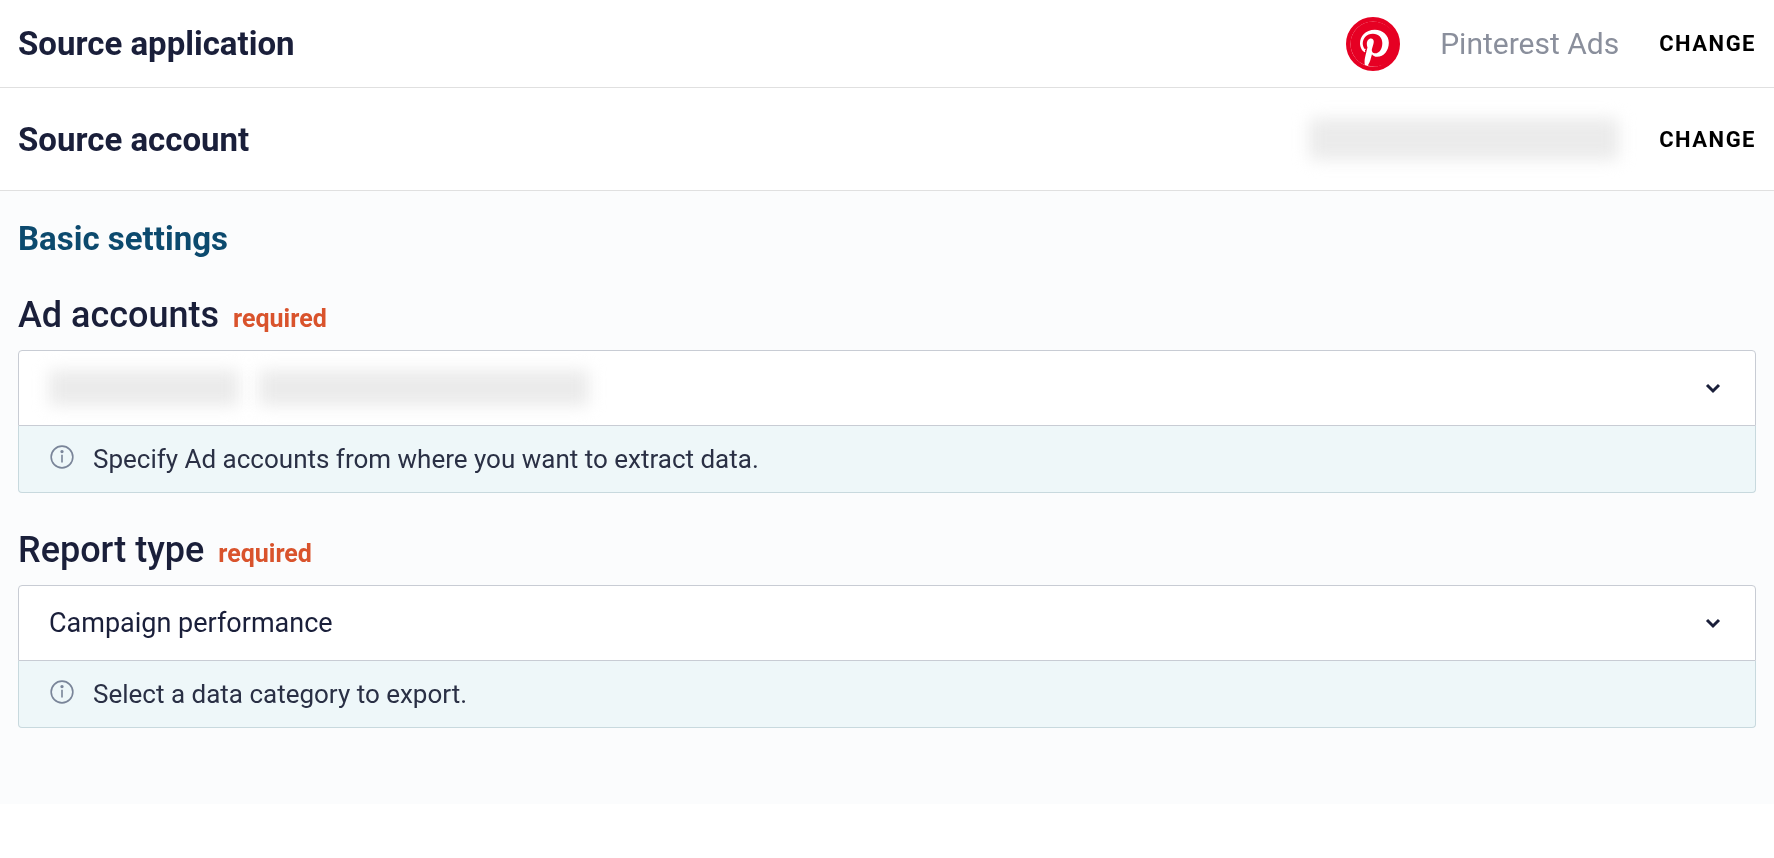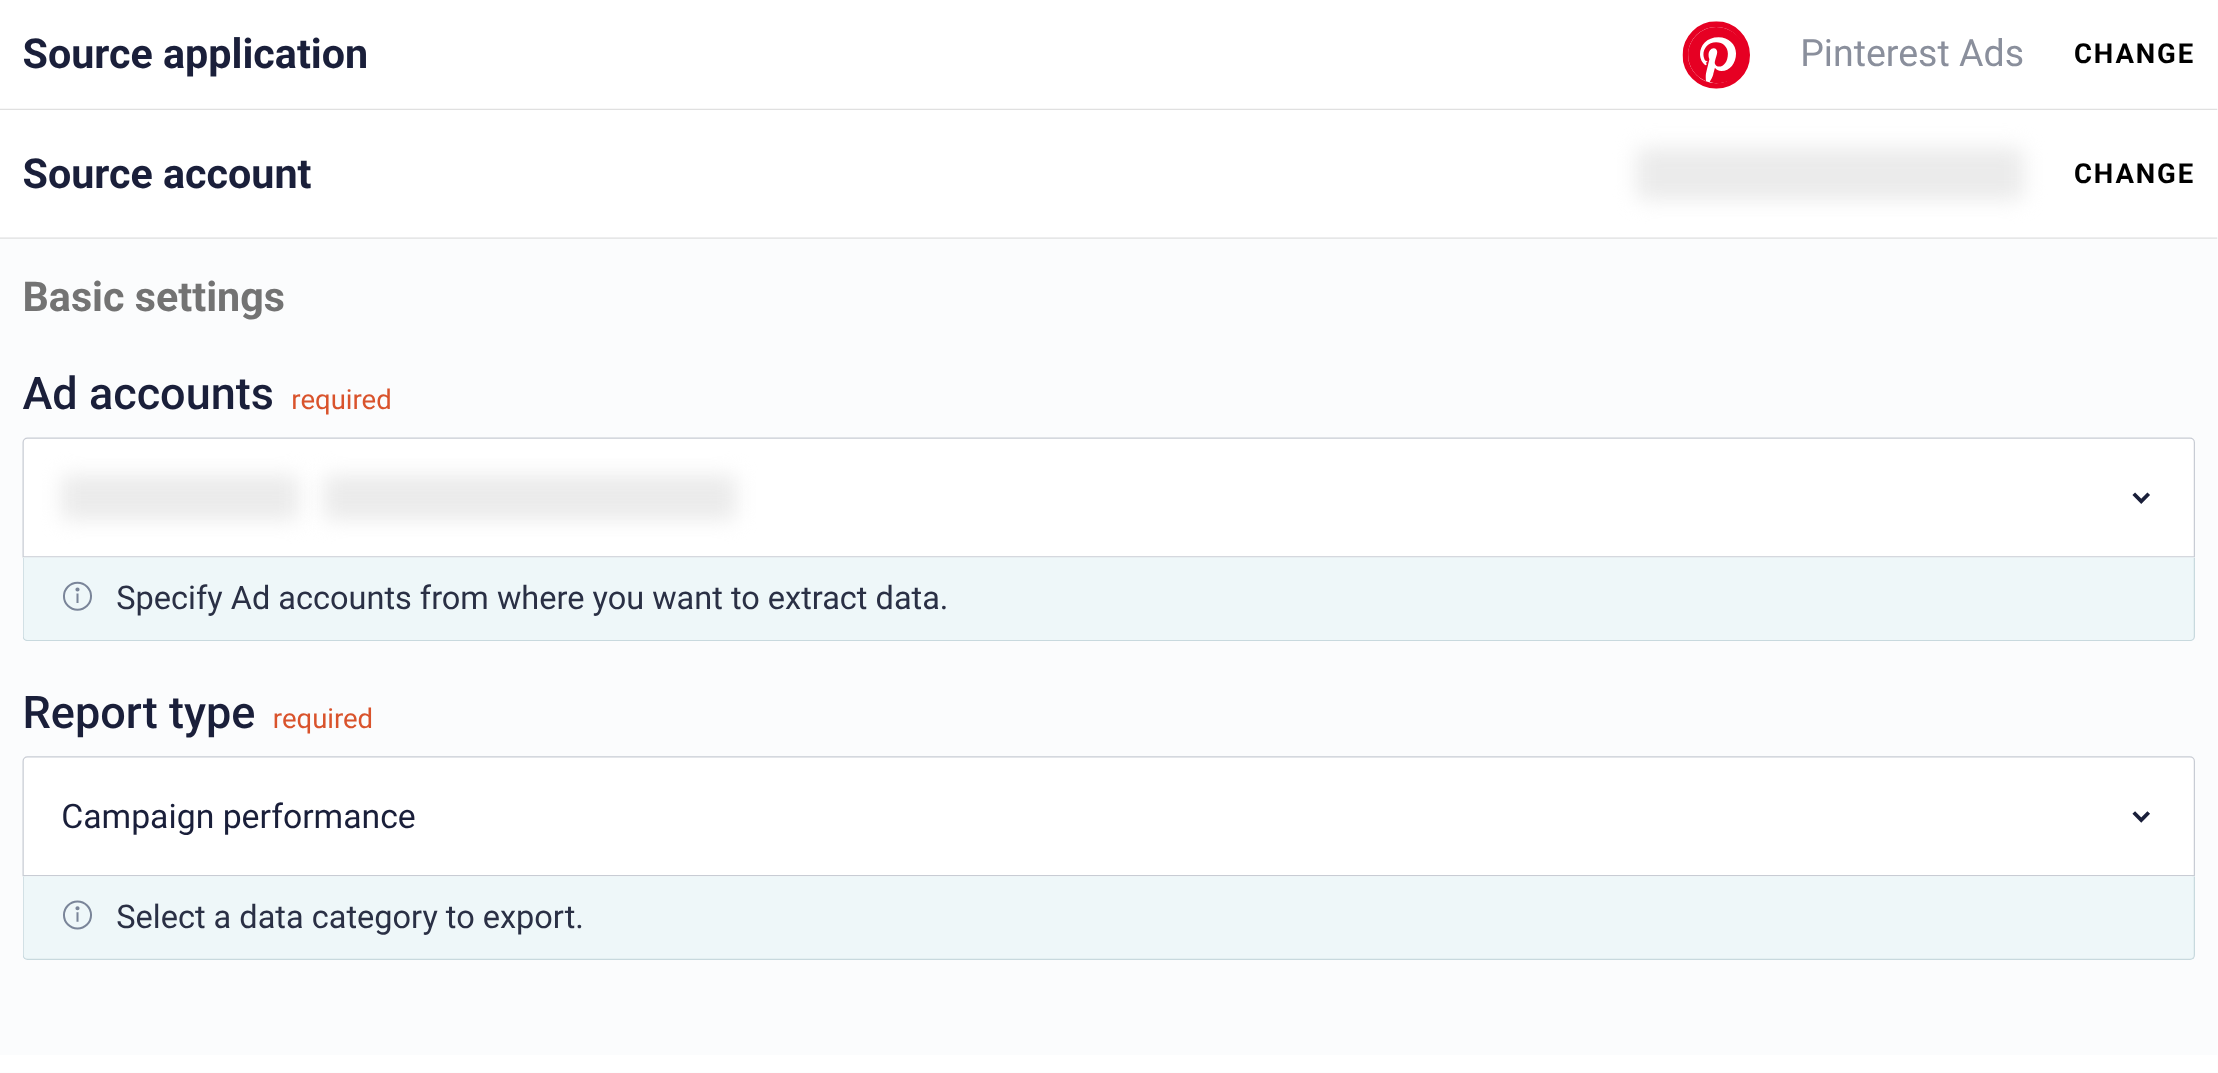--- a/index.html
+++ b/index.html
@@ -62,48 +62,48 @@
       filter: blur(8px);
     }
     .basic-settings {
       background: #fbfcfd;
       border-top: 1px solid #e0e0e0;
       padding: 28px 18px 40px 18px;
     }
     .basic-title {
       font-size: 33px;
       font-weight: 700;
-      color: #737373;
+      color: #0c4a6e;
       margin-bottom: 36px;
     }
     .field-group {
       margin-bottom: 36px;
     }
     .field-label-row {
       display: flex;
       align-items: baseline;
       gap: 14px;
       margin-bottom: 14px;
     }
     .field-label {
       font-size: 36px;
       font-weight: 500;
       color: #1a1f3a;
     }
     .required-tag {
-      font-size: 22px;
+      font-size: 25px;
       color: #d9532c;
-      font-weight: 400;
+      font-weight: 700;
     }
     .select-box {
       width: 100%;
       background: #ffffff;
       border: 1px solid #c8ccd4;
       border-radius: 4px 4px 0 0;
-      height: 96px;
+      height: 76px;
       display: flex;
       align-items: center;
       justify-content: space-between;
       padding: 0 30px;
       cursor: pointer;
     }
     .select-value {
       font-size: 27px;
       color: #1a1f3a;
     }

